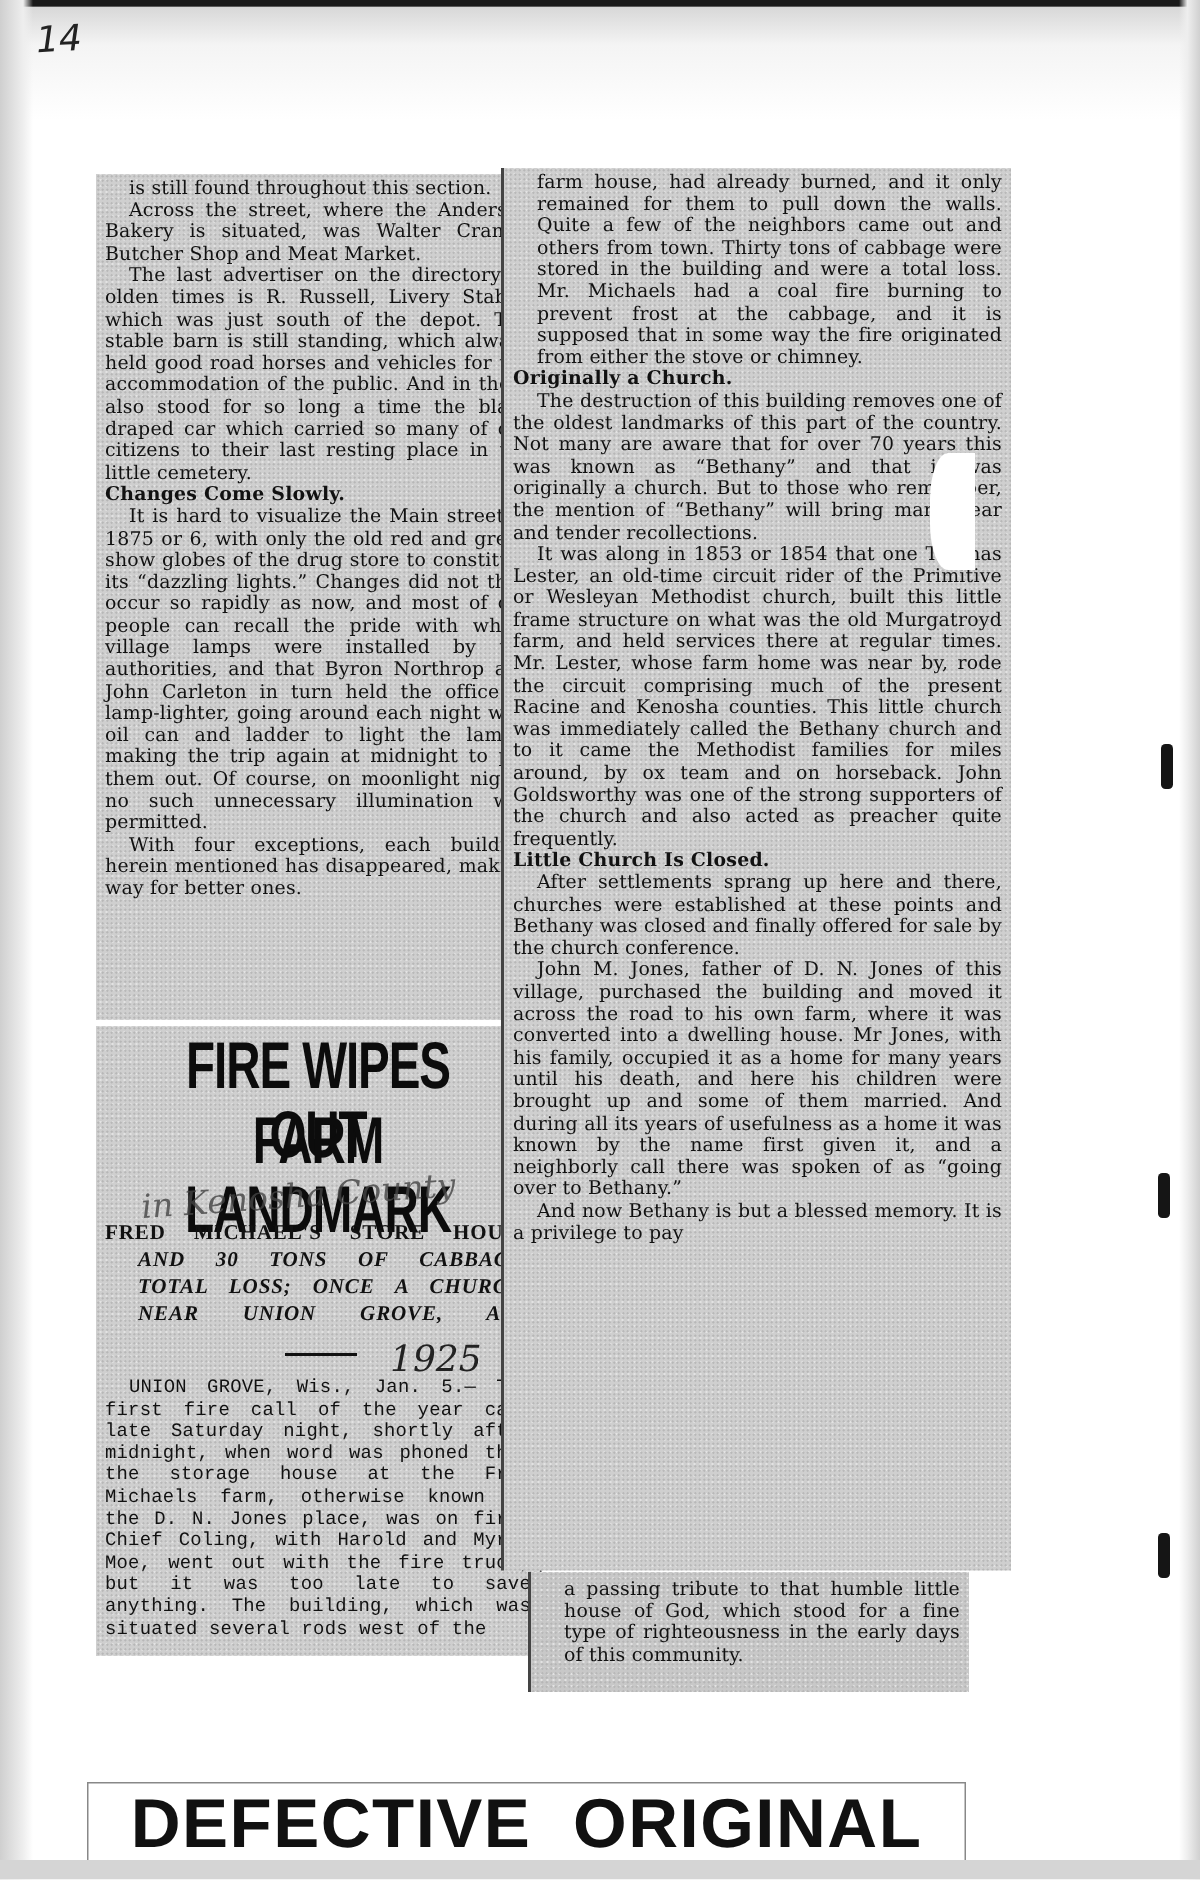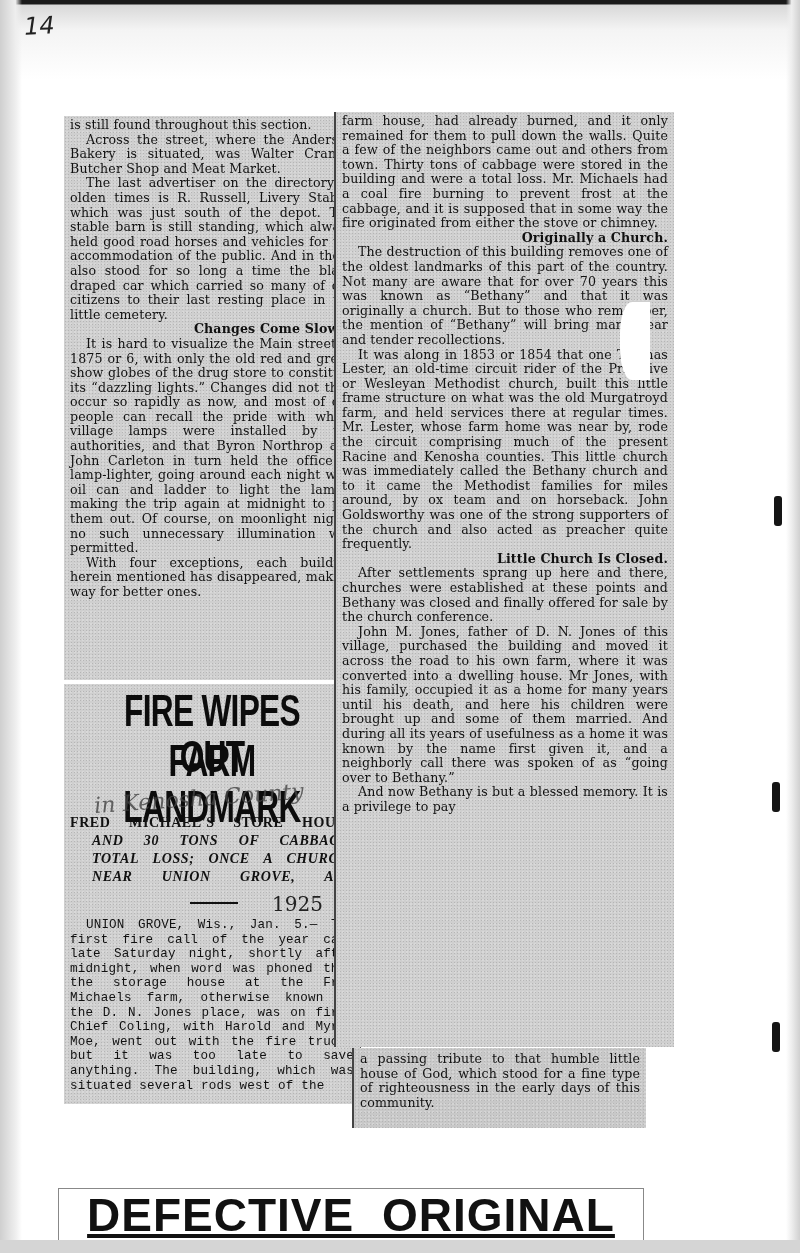--- a/index.html
+++ b/index.html
@@ -38,22 +38,22 @@
   .clip-left-top { left: 64px; top: 116px; width: 296px; height: 564px; border-right: 1px solid #555; }
   .clip-left-bottom { left: 64px; top: 684px; width: 296px; height: 420px; border-right: 1px solid #555; }
   .clip-right { left: 334px; top: 112px; width: 292px; height: 935px; border-left: 2px solid #444; padding-left: 46px; }
   .clip-right-tail { left: 352px; top: 1048px; width: 292px; height: 80px; border-left: 2px solid #444; background-color:#c8c8c8; }
   .col-text {
     position: absolute; left: 6px; right: 6px; top: 2px;
     font-size: 12.6px; line-height: 14.6px; text-align: justify;
     letter-spacing: 0.15px;
   }
   .col-text p { margin: 0; text-indent: 16px; }
-  .col-text p.noindent { text-indent: 0; }
-  .subhead { text-align: right; font-weight: bold; margin: 0; text-indent: 0 !important; }
+  .col-text p.noindent { text-indent: 0; margin-left: 16px; }
+  .subhead { text-align: left; font-weight: bold; margin: 0; text-indent: 0 !important; }
   .headline {
     position: absolute; left: 0; right: 0;
     font-family: "Liberation Sans", sans-serif; font-weight: bold;
     font-size: 44px; line-height: 46px; text-align: center;
     transform: scaleX(0.72); transform-origin: center;
     letter-spacing: -1px; color: #0c0c0c;
   }
   .handwriting {
     position: absolute; left: 30px; top: 100px; width: 260px;
     font-family: "DejaVu Serif", serif; font-style: italic; font-size: 22px; color: #444;
@@ -62,36 +62,36 @@
   .deck {
     position: absolute; left: 10px; right: 6px; top: 130px;
     font-family: "Liberation Serif", serif; font-weight: bold; font-size: 14px; line-height: 18px;
     text-align: right; letter-spacing: 0.6px;
   }
   .deck div { text-align: justify; text-align-last: justify; }
   .deck div.first { margin-left: -4px; }
   .deck div.rest { margin-left: 18px; font-style: italic; }
   .dash-row { position: absolute; left: 0; right: 0; top: 210px; height: 20px; }
   .dash { position: absolute; left: 126px; top: 8px; width: 48px; height: 2px; background: #111; }
-  .year-hand { position: absolute; left: 208px; top: -2px; font-size: 20px; color: #222; font-family: "DejaVu Serif", serif; }
+  .year-hand { position: absolute; left: 196px; top: -2px; font-style: italic; font-size: 24px; color: #222; font-family: "DejaVu Serif", serif; }
   .story { position: absolute; left: 6px; right: 6px; top: 234px; font-size: 12.6px; line-height: 14.6px; text-align: justify; letter-spacing: 0.15px; font-family: Liberation Mono, monospace; }
   .story p { margin: 0; text-indent: 16px; }
   .tear-notch {
     position: absolute; left: 620px; top: 302px; width: 30px; height: 78px;
     background: #ffffff; border-radius: 40% 0 0 40%;
   }
   .edge-mark { position: absolute; width: 8px; background: #151515; border-radius: 3px; }
   .defect-box {
     position: absolute; left: 58px; top: 1188px; width: 584px; height: 52px;
     border: 1px solid #888; background: #fff;
     display: flex; align-items: center; justify-content: center;
   }
   .defect-text {
     font-family: "Liberation Sans", sans-serif; font-weight: bold; font-size: 46px;
-    letter-spacing: 1px; color: #111; word-spacing: 14px; text-decoration: underline;
+    letter-spacing: 1px; color: #111; word-spacing: 14px;
   }
   .bottom-band { position: absolute; left: 0; top: 1240px; width: 800px; height: 13px; background: #d5d5d5; }
 </style>
 </head>
 <body>
 
 <div class="page-edge"></div>
 <div class="page-left-shadow"></div>
 <div class="page-right-shadow"></div>
 

